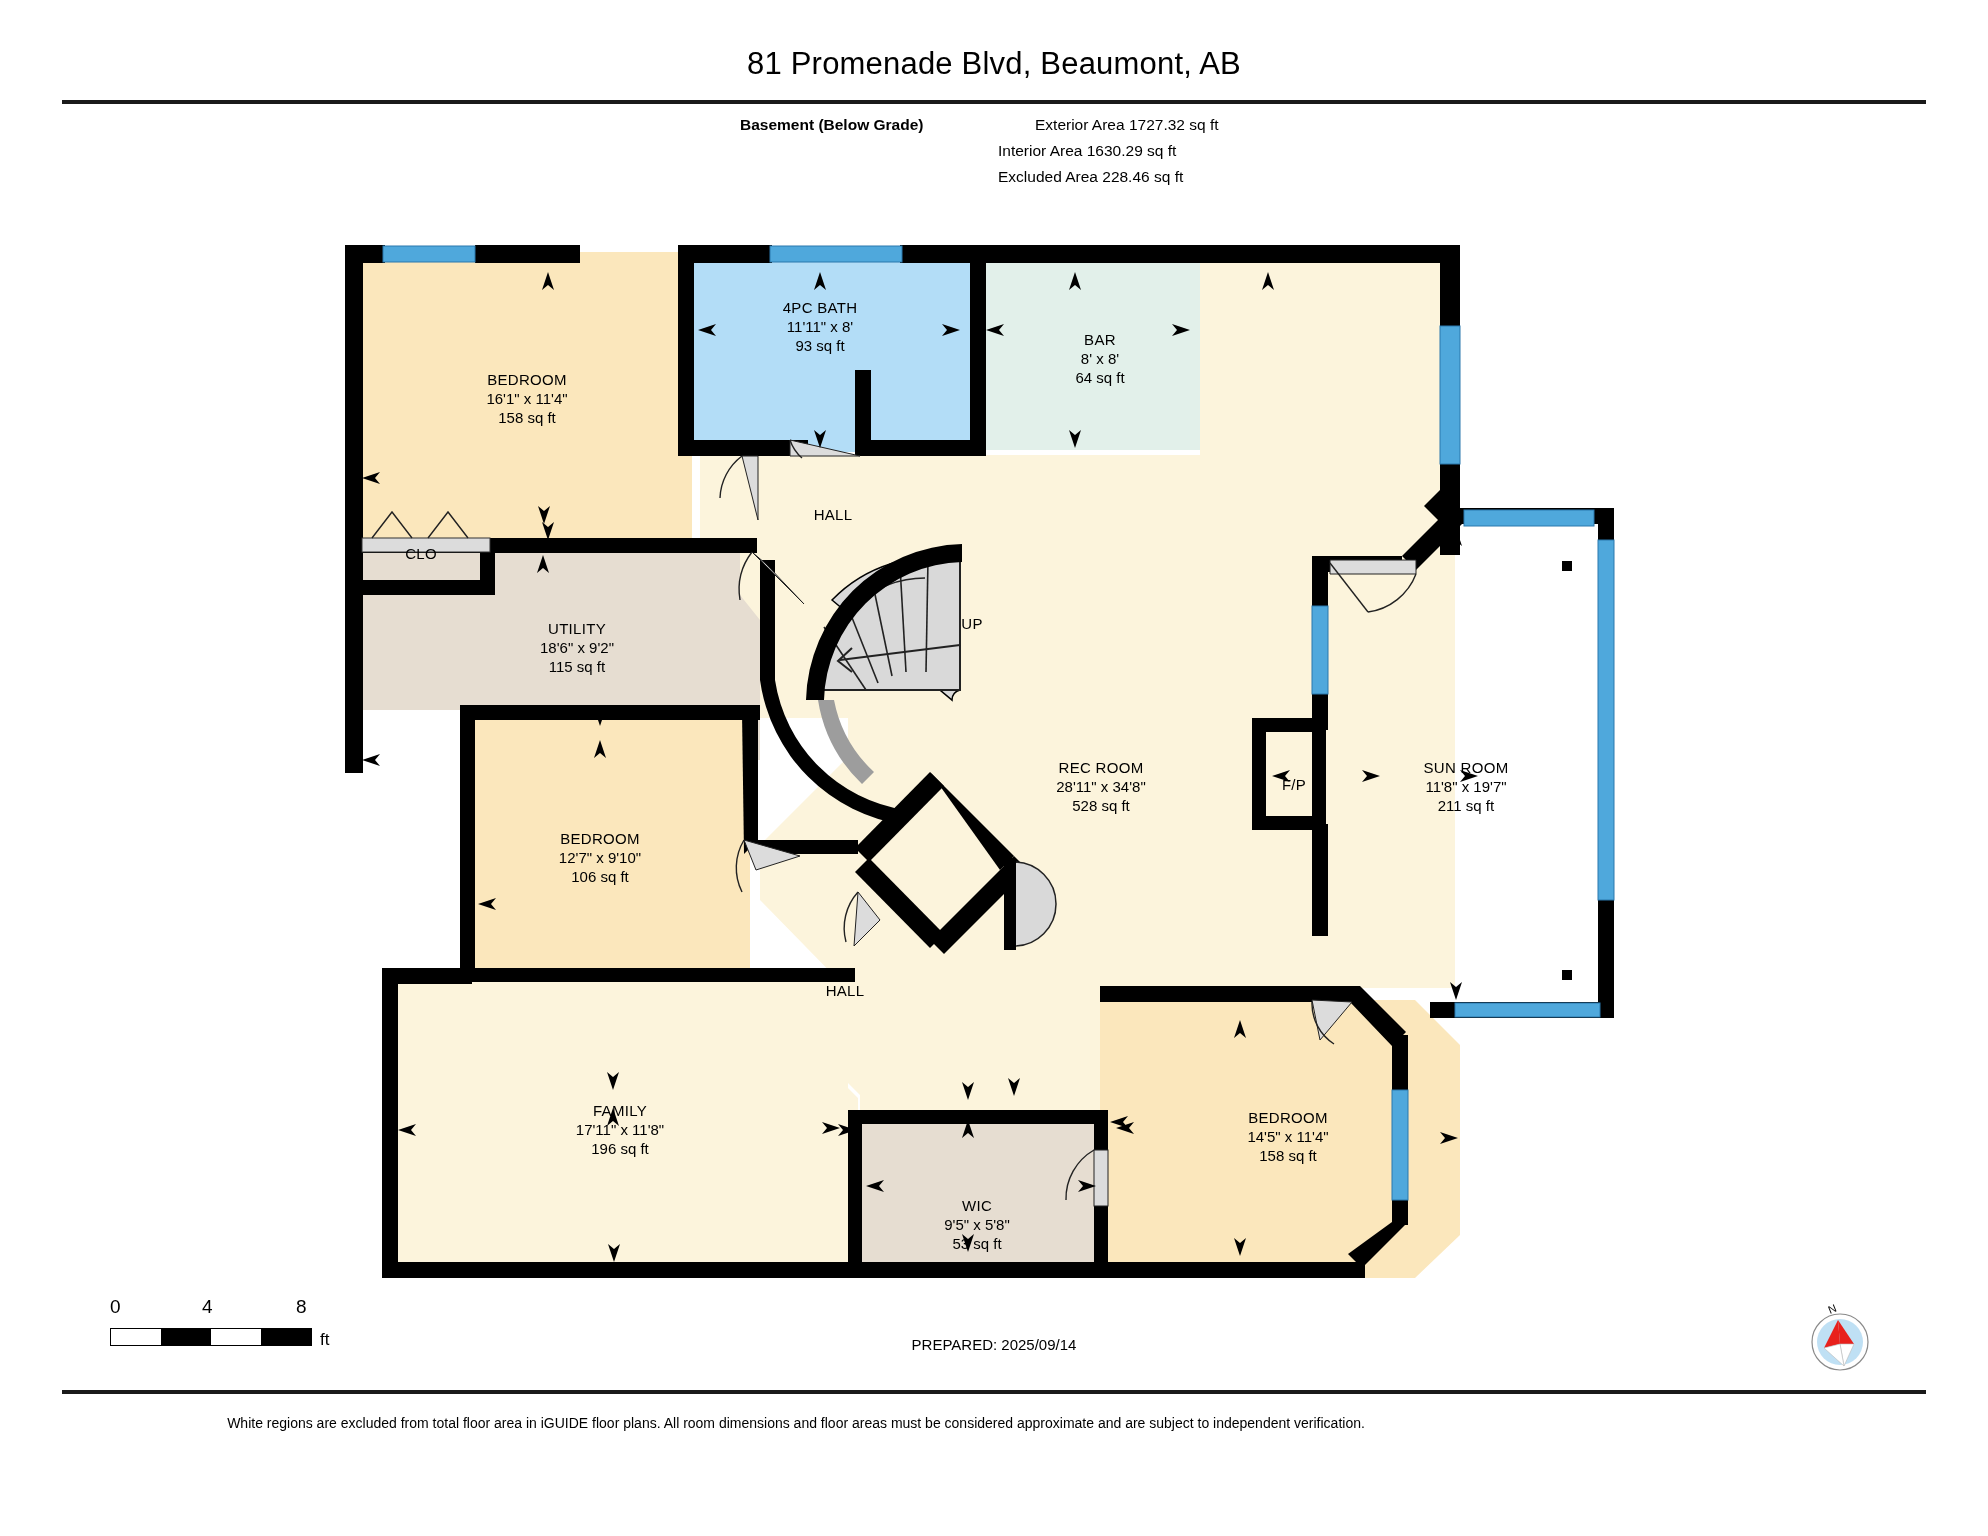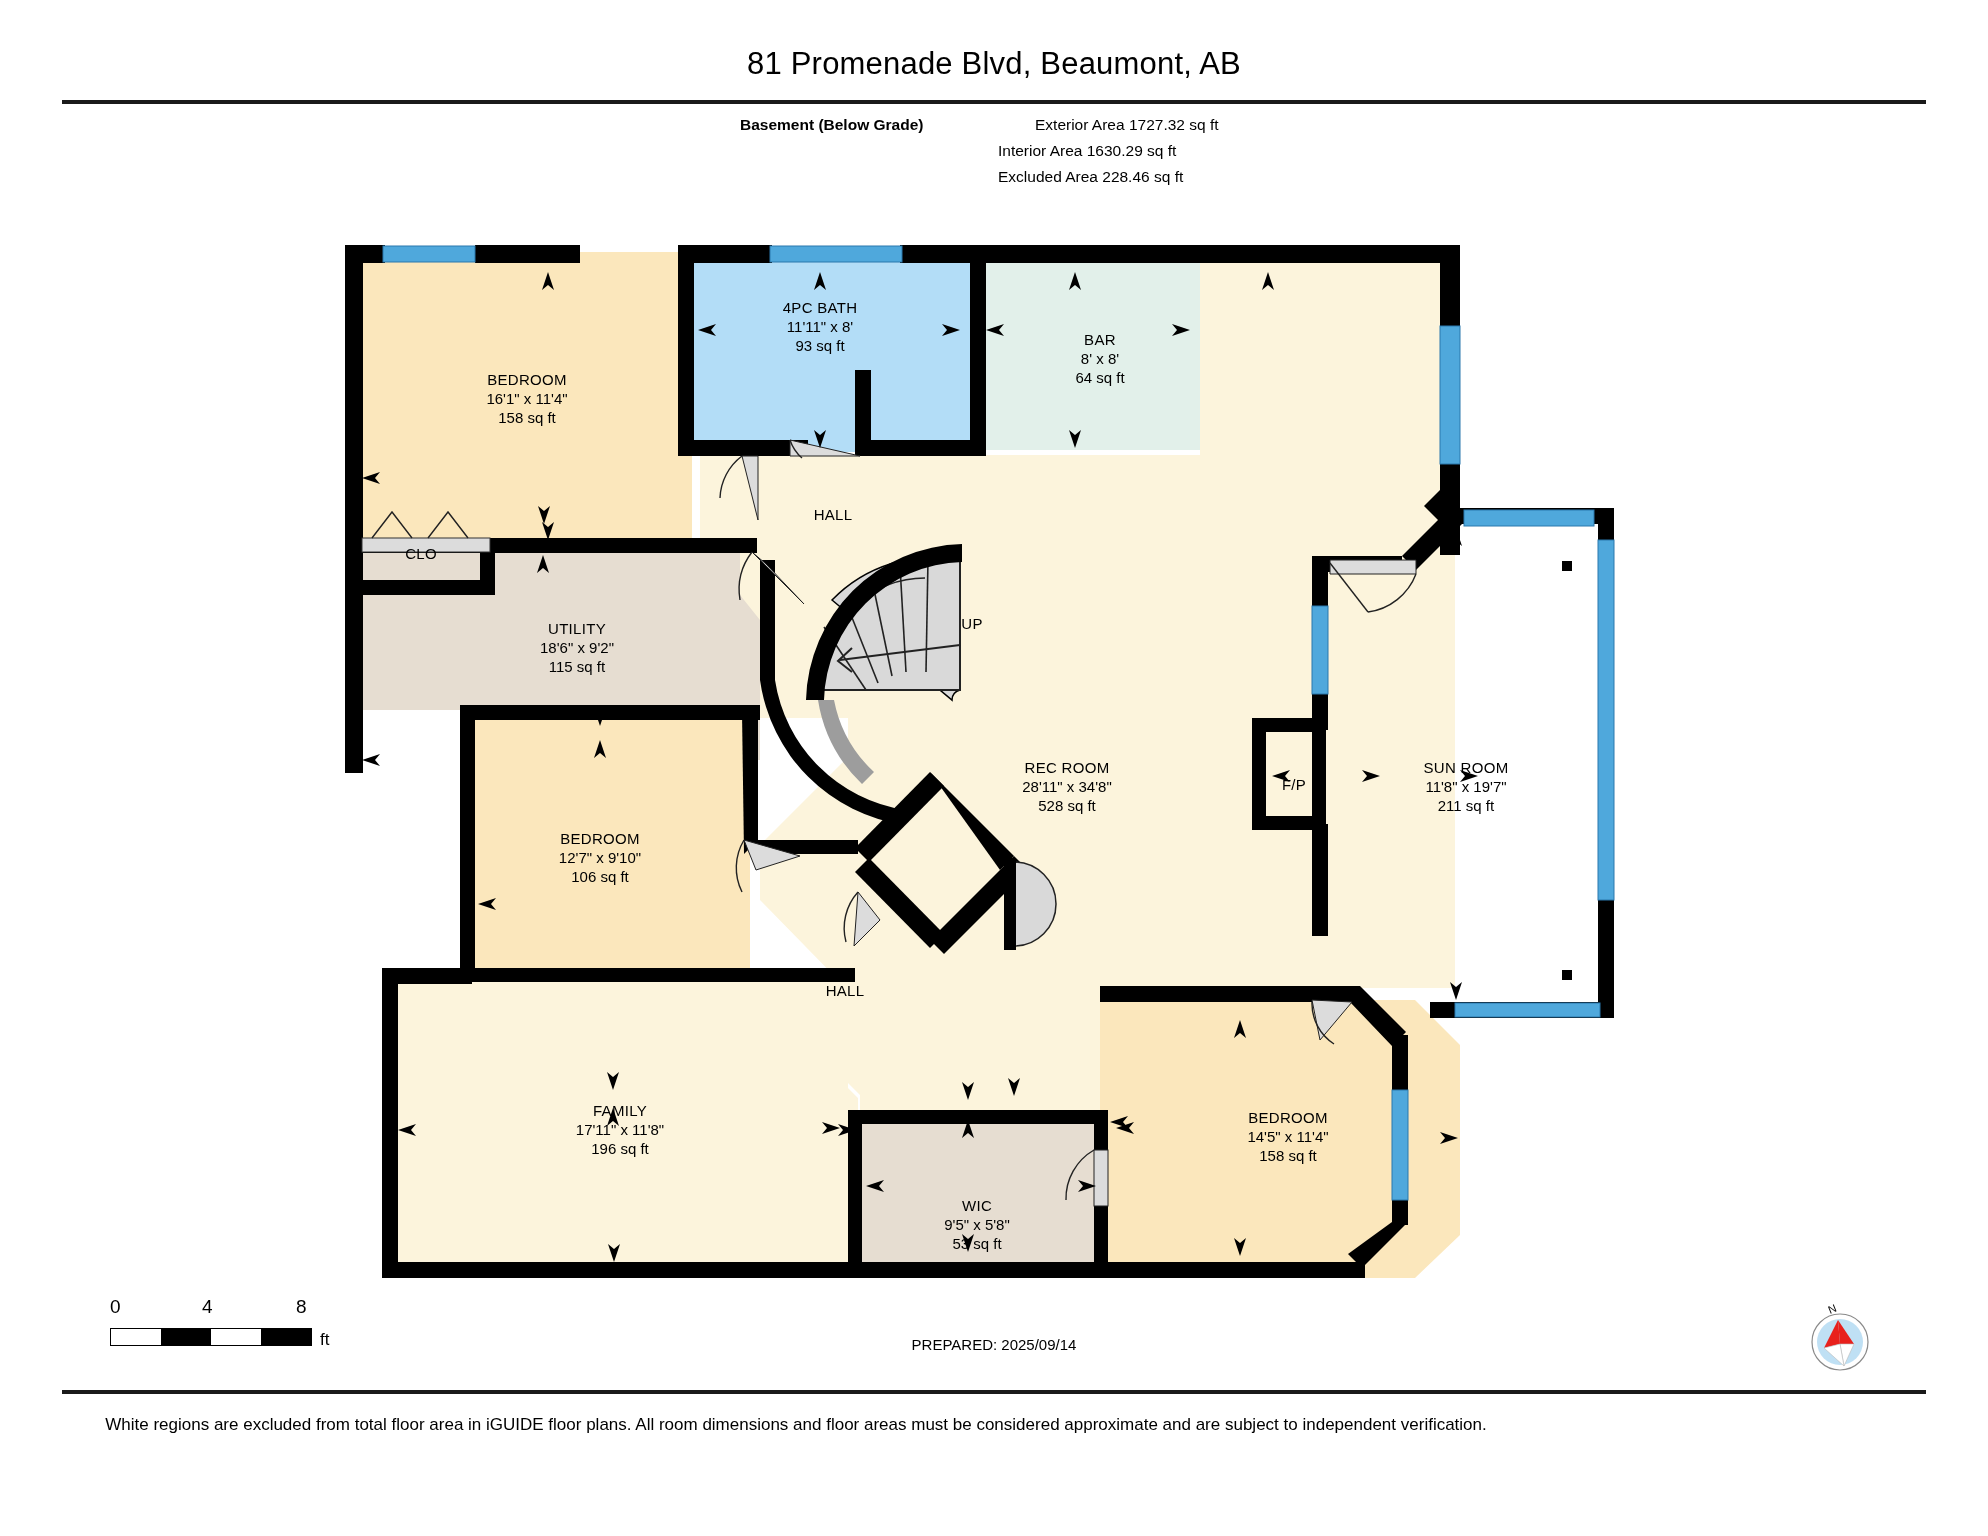--- a/index.html
+++ b/index.html
@@ -17,21 +17,21 @@
   .rule-bot{position:absolute;left:62px;top:1390px;width:1864px;height:4px;background:#1a1a1a;}
 
   .summary{position:absolute;left:740px;top:112px;width:700px;}
   .sum-row{display:flex;align-items:flex-start;font-size:15.5px;line-height:26px;}
   .sum-label{font-weight:bold;width:258px;text-align:left;}
   .sum-val{text-align:left;margin-left:37px;}
   .sum-sub{margin-left:258px;font-size:15.5px;line-height:26px;}
 
   .footer-note{
     position:absolute;left:0;top:1415px;width:1592px;text-align:center;
-    font-size:17px;
+    font-size:14px;
   }
   .prepared{
     position:absolute;left:0;top:1336px;width:1988px;text-align:center;font-size:15px;
   }
 
   
   .scalebar{position:absolute;left:110px;top:1328px;width:200px;height:16px;border:1.5px solid #000;display:flex;}
   .scalebar div{height:100%;}
   .sb-w{background:#fff;}
   .sb-b{background:#000;}
@@ -359,21 +359,21 @@
         <div class="nm">HALL</div>
       </div>
       <div class="rlabel" style="left: 421px; top: 544px;">
         <div class="nm">CLO</div>
       </div>
       <div class="rlabel" style="left: 577px; top: 619px;">
         <div class="nm">UTILITY</div>
         <div class="dim">18'6" x 9'2"</div>
         <div class="ar">115 sq ft</div>
       </div>
-      <div class="rlabel" style="left: 1067px; top: 758px;">
+      <div class="rlabel" style="left: 1101px; top: 758px;">
         <div class="nm">REC ROOM</div>
         <div class="dim">28'11" x 34'8"</div>
         <div class="ar">528 sq ft</div>
       </div>
       <div class="rlabel" style="left: 1294px; top: 775px;">
         <div class="nm">F/P</div>
       </div>
       <div class="rlabel" style="left: 1466px; top: 758px;">
         <div class="nm">SUN ROOM</div>
         <div class="dim">11'8" x 19'7"</div>

